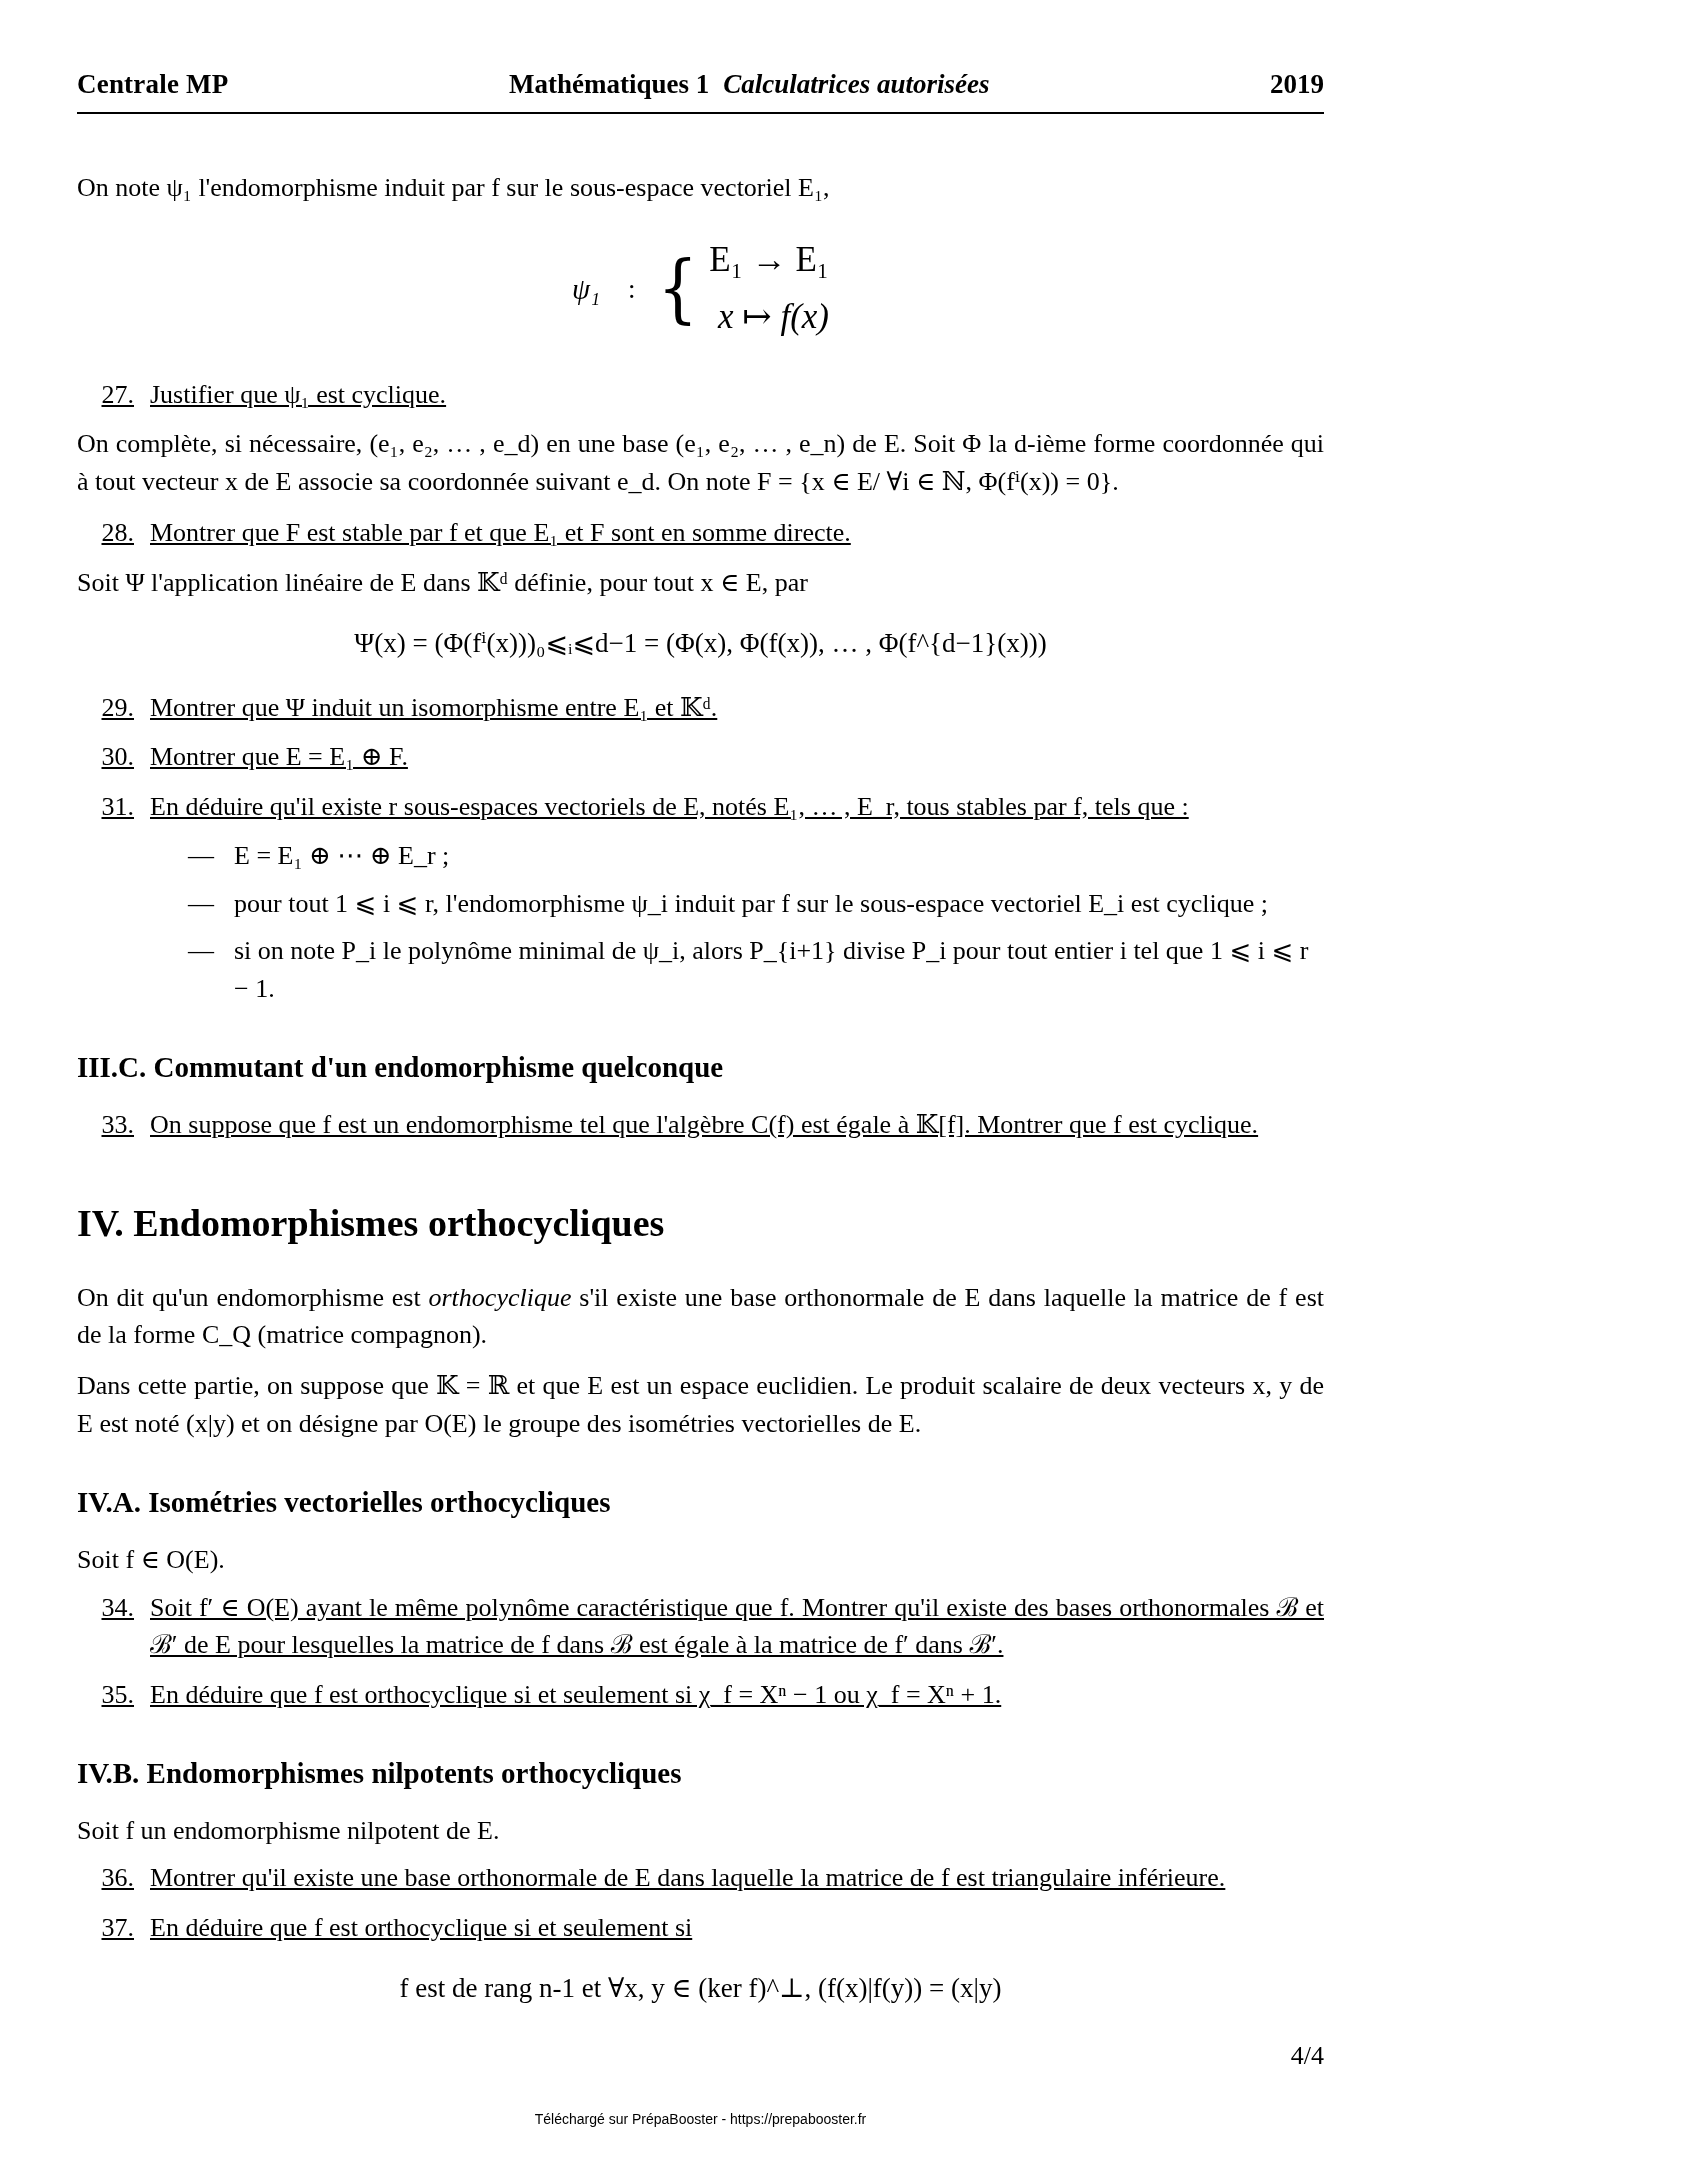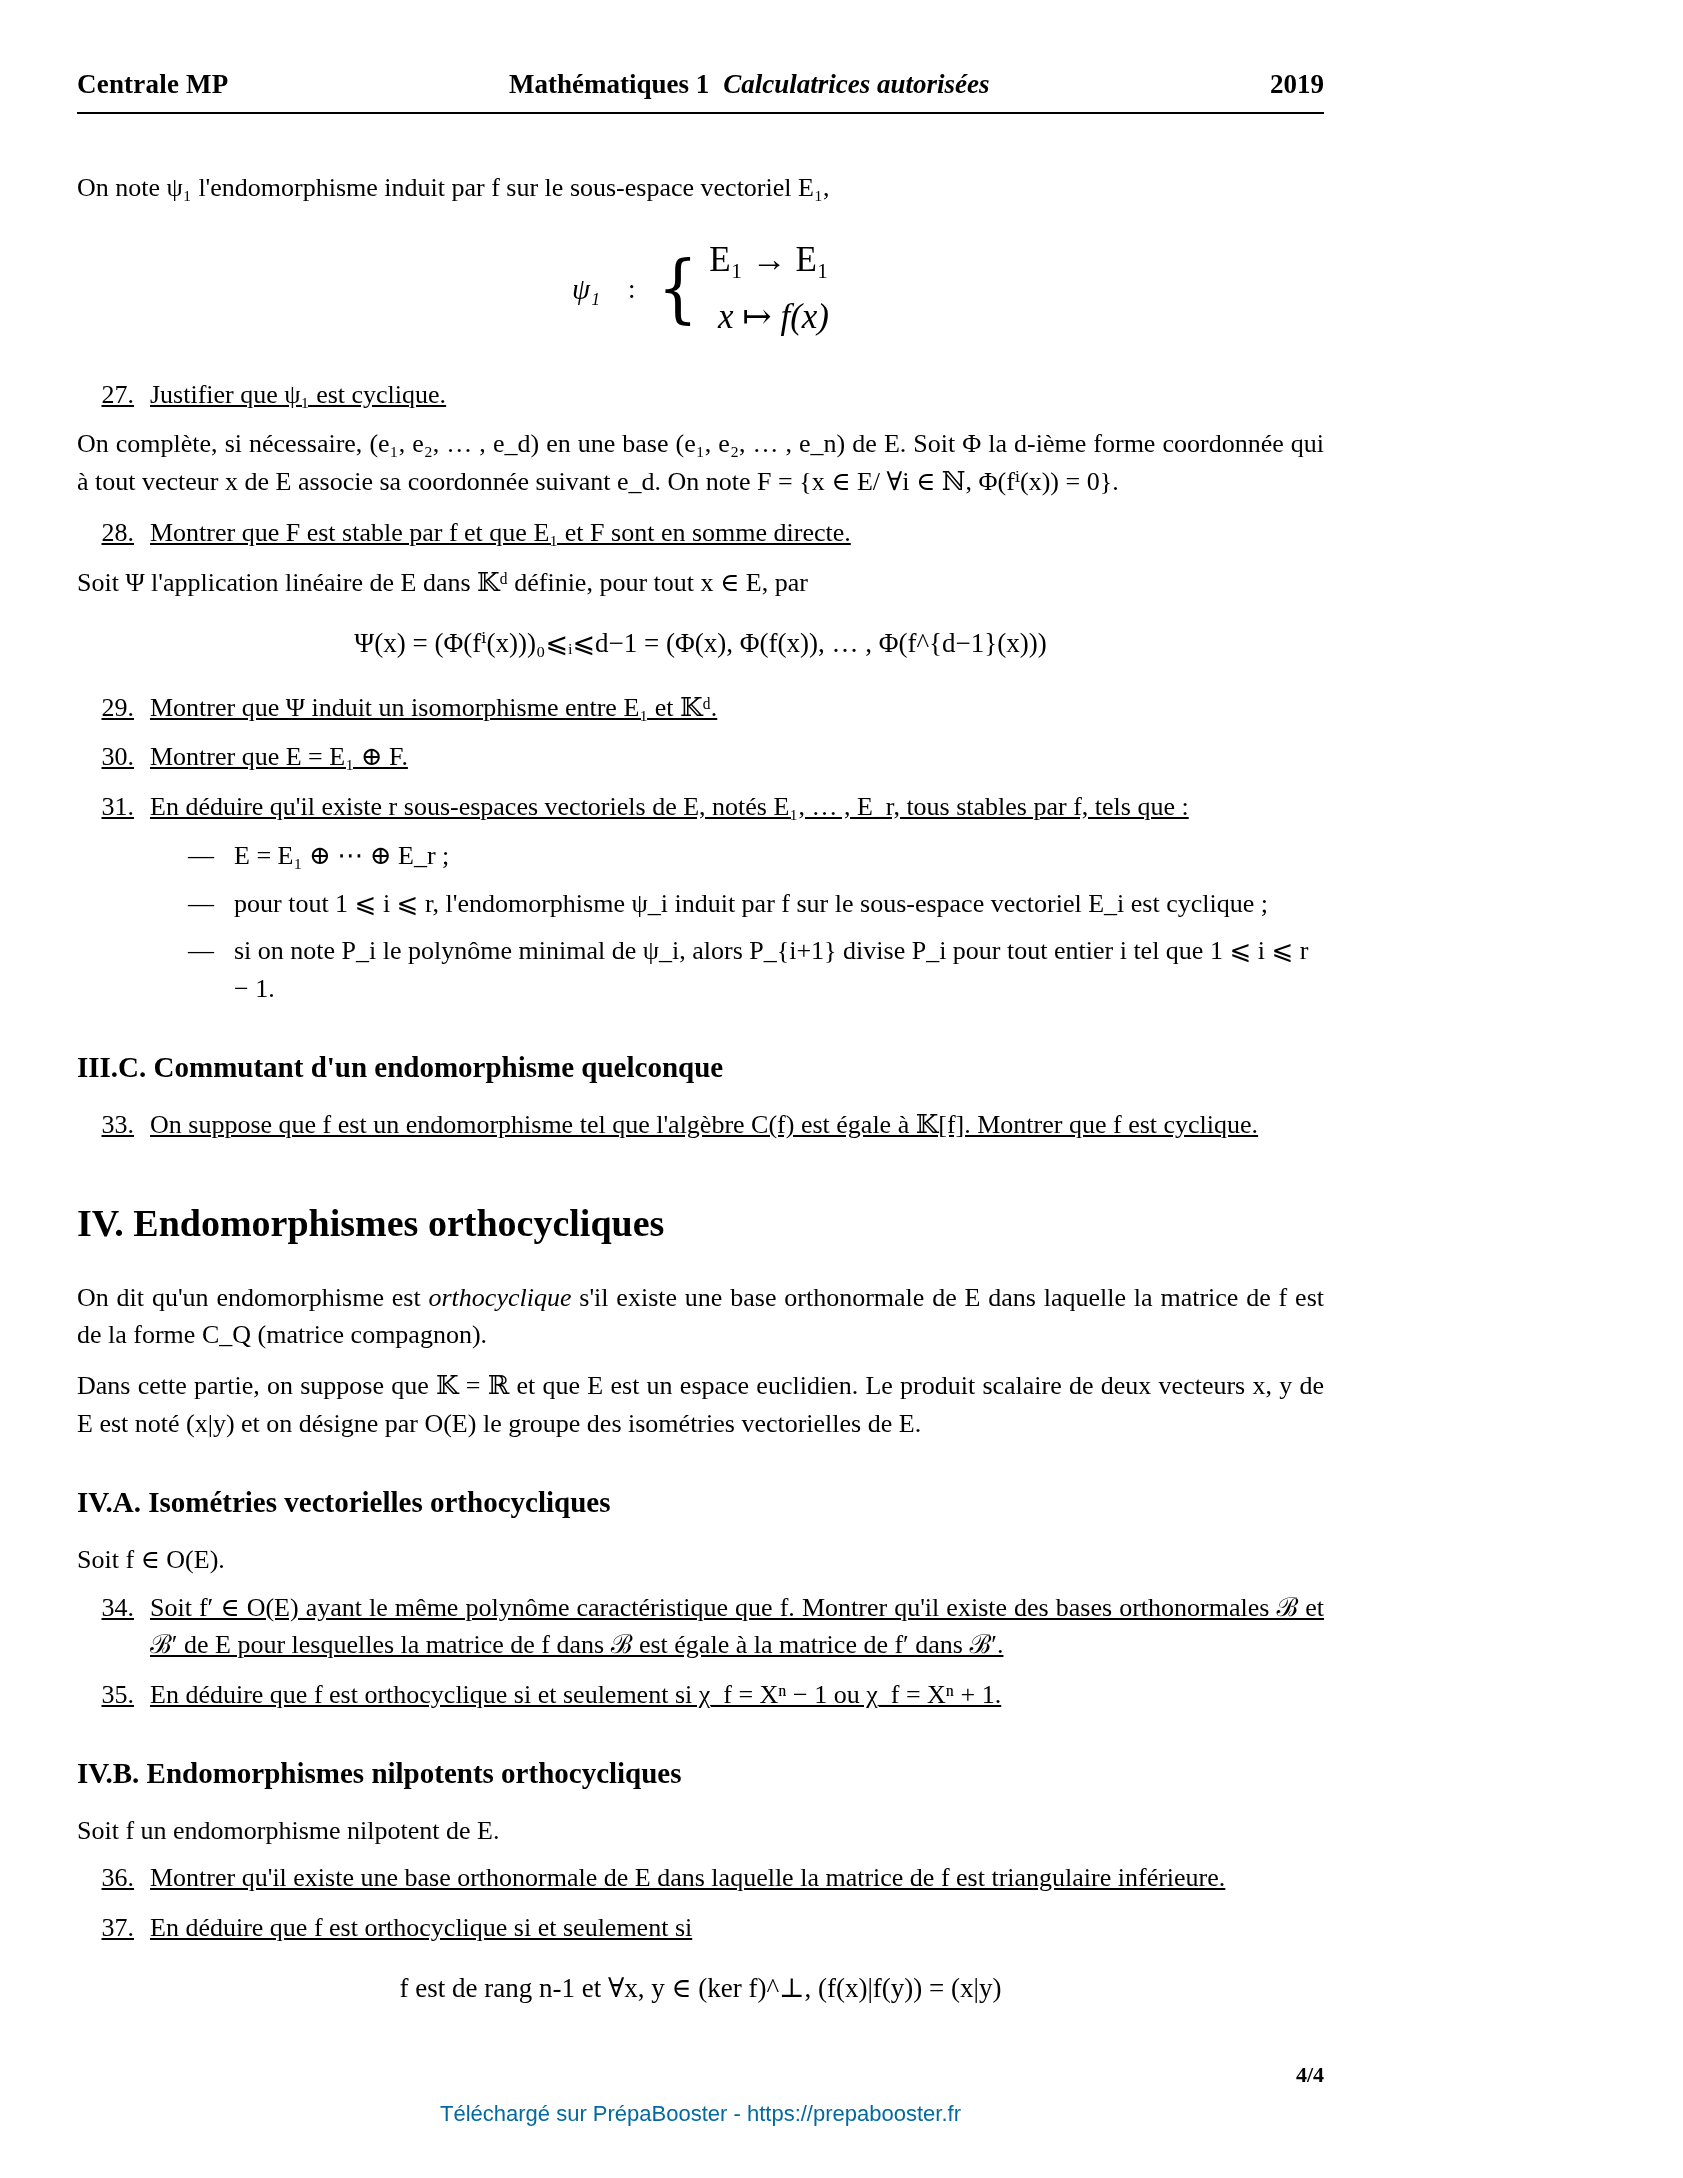--- a/index.html
+++ b/index.html
@@ -125,33 +125,33 @@
     display: inline-block;
     text-align: right;
     font-size: 35px;
     line-height: 1.62;
   }
 
   
   .pagenum {
     position: absolute;
     right: 77px;
-    bottom: 90px;
-    font-size: 22px;
-    font-weight: bold;
+    bottom: 107px;
+    font-size: 26px;
+    font-weight: normal;
   }
   .footer {
     position: absolute;
     left: 0;
     right: 0;
     bottom: 51px;
     text-align: center;
     font-family: "Liberation Sans", sans-serif;
-    font-size: 22px;
-    color: #0369a1;
+    font-size: 14px;
+    color: #000000;
   }
 </style>
 </head>
 <body>
 
 <div class="page">
 
   <div class="hdr">
     <div class="hdr-left">Centrale MP</div>
     <div class="hdr-center">

